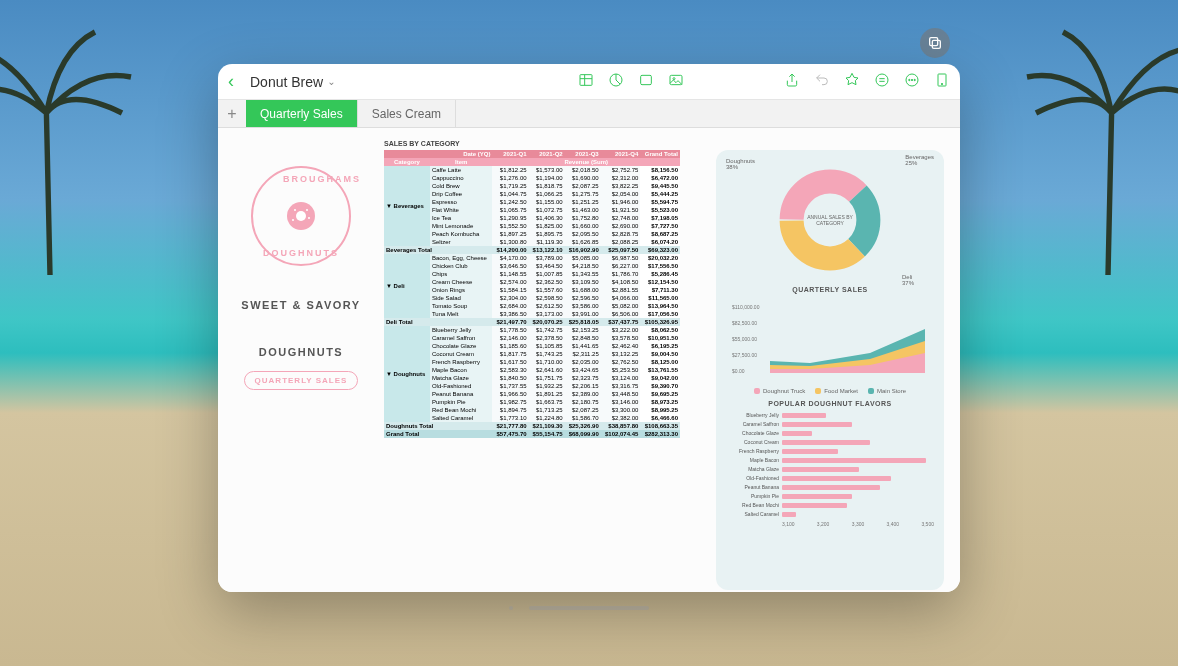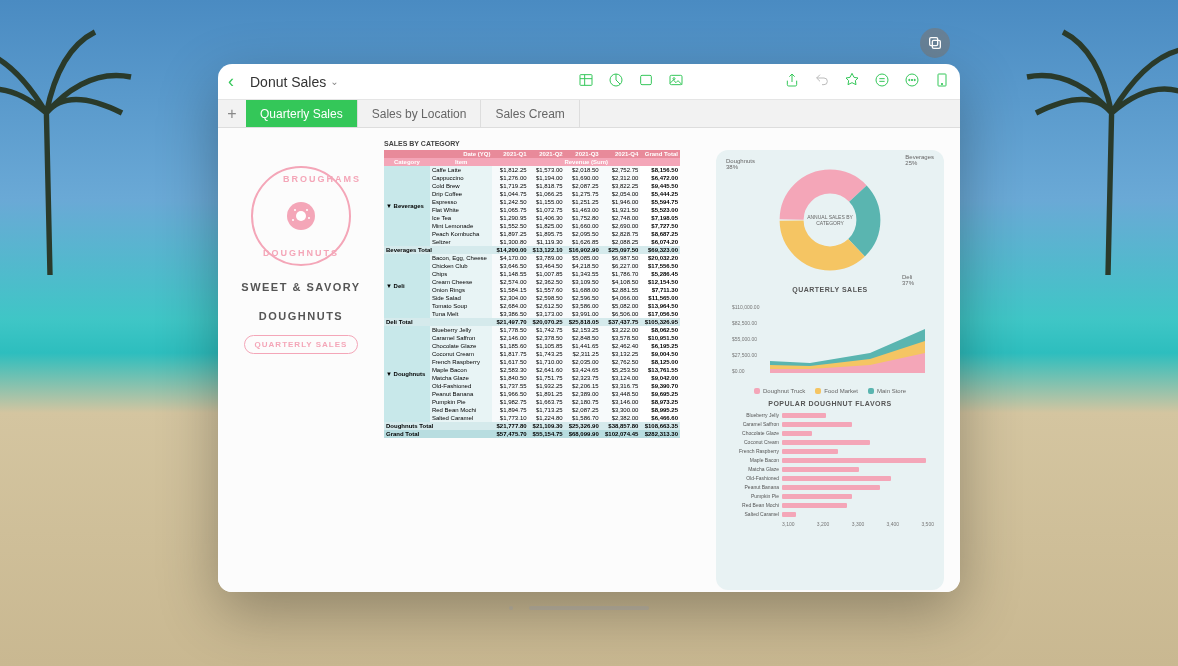--- a/index.html
+++ b/index.html
@@ -47,21 +47,21 @@
 }
 .logo-circle {
   width: 100px; height: 100px; border: 2px solid #f4a6b8; border-radius: 50%;
   margin: 0 auto; display: flex; align-items: center; justify-content: center;
   position: relative;
 }
 .donut-svg { width: 40px; height: 40px; }
 .logo-circle .arc-text { position: absolute; font-size: 9px; letter-spacing: 2px; color: #f4a6b8; font-weight: 600; }
 .arc-top { top: 6px; padding-left: 42px; }
 .arc-bot { bottom: 6px; }
-.logo-sub { font-size: 11px; font-weight: 700; letter-spacing: 1.5px; color: #555; margin-top: 14px; line-height: 1.4; }
+.logo-sub { font-size: 11px; font-weight: 700; letter-spacing: 1.5px; color: #555; margin-top: 32px; line-height: 1.4; }
 .logo-btn { display: inline-block; margin-top: 10px; font-size: 8px; letter-spacing: 1px; padding: 4px 10px; border: 1px solid #f4a6b8; color: #f4a6b8; border-radius: 12px; font-weight: 600; cursor: pointer; }
 
 .table-block {
   position: absolute; left: 166px; top: 12px; width: 296px;
   font-size: 6px;
 }
 .t-title { font-size: 7px; font-weight: 700; color: #444; margin-bottom: 3px; }
 .tbl { width: 100%; border-collapse: collapse; }
 .tbl th, .tbl td { padding: 1px 2px; white-space: nowrap; }
 .hdr1 { background: #e88a9a; color: #fff; text-align: right; font-weight: 600; }
@@ -117,21 +117,21 @@
 <div class="floating-btn">
   <svg width="16" height="16" viewBox="0 0 24 24" fill="none" stroke="currentColor" stroke-width="2">
       <rect x="8" y="8" width="12" height="12" rx="2"></rect>
       <rect x="4" y="4" width="12" height="12" rx="2"></rect>
     </svg>
 </div>
 
 <div class="app-window">
   <div class="titlebar">
     <span class="back-btn">‹</span>
-    <span class="doc-title">Donut Sales</span>
+    <span class="doc-title">Donut Brew</span>
     <span class="chev">⌄</span>
     <div class="tool-icons">
       <span><svg width="16" height="16" viewBox="0 0 24 24" fill="none" stroke="currentColor" stroke-width="1.5">
             <rect x="3" y="4" width="18" height="16" rx="1"></rect>
             <path d="M3 10h18M10 4v16"></path>
           </svg></span>
       <span><svg width="16" height="16" viewBox="0 0 24 24" fill="none" stroke="currentColor" stroke-width="1.5">
             <circle cx="12" cy="12" r="9"></circle>
             <path d="M12 3v9l6 6"></path>
           </svg></span>
@@ -166,21 +166,20 @@
           </svg></span>
       <span><svg width="16" height="16" viewBox="0 0 24 24" fill="none" stroke="currentColor" stroke-width="1.5">
             <rect x="6" y="3" width="12" height="18" rx="1"></rect>
             <circle cx="12" cy="18" r="1" fill="currentColor"></circle>
           </svg></span>
     </div>
   </div>
   <div class="tabbar">
     <div class="add">+</div>
     <div class="tab active">Quarterly Sales</div>
-    <div class="tab">Sales by Location</div>
     <div class="tab">Sales Cream</div>
   </div>
 
   <div class="canvas">
 
     <div class="logo-card">
       <div class="logo-circle">
         <span class="arc-text arc-top">BROUGHAMS</span>
         <svg class="donut-svg" viewBox="0 0 40 40">
             <circle cx="20" cy="20" r="14" fill="#f4a6b8"></circle>

